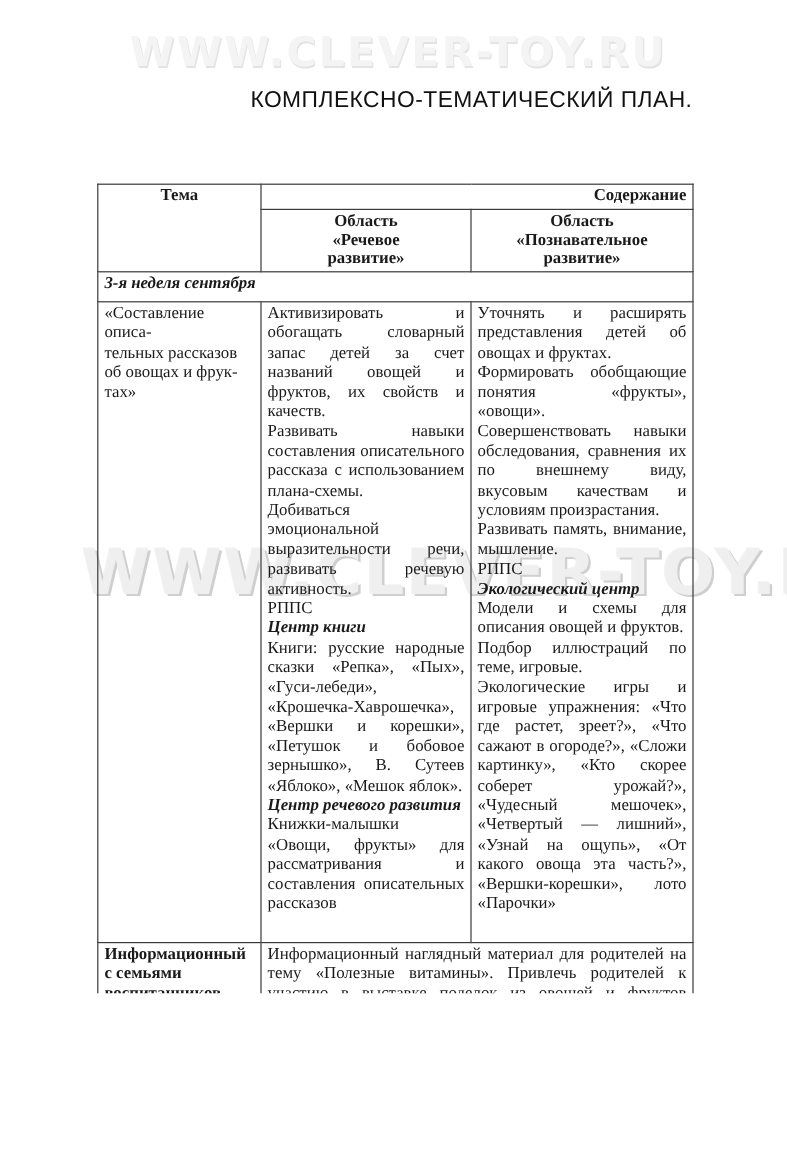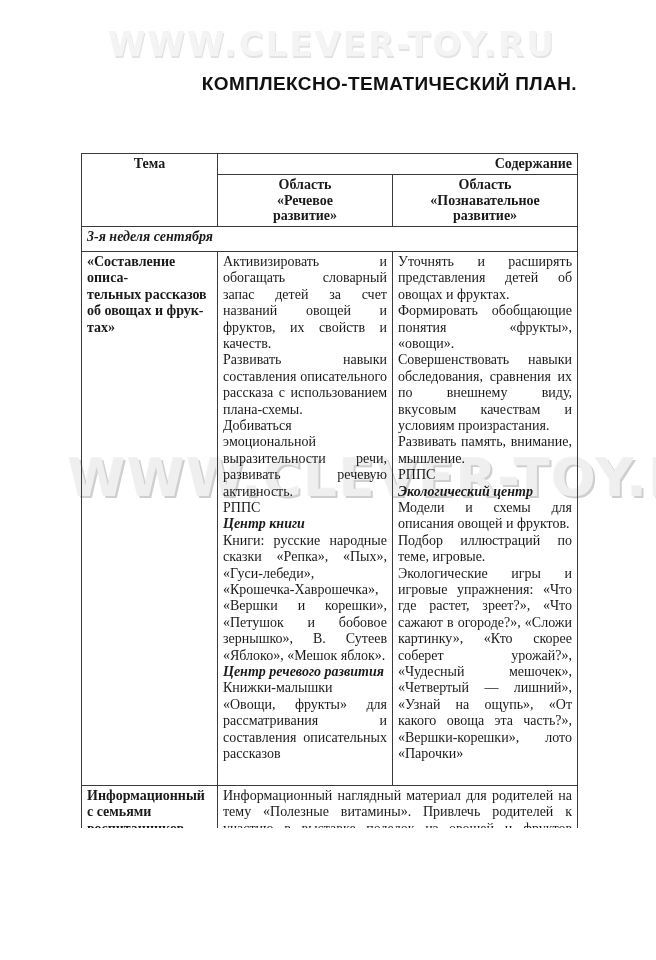--- a/index.html
+++ b/index.html
@@ -31,21 +31,21 @@
   }
   .wm-main{
     top:448px;left:68px;
     font-size:52px;
   }
   
   .doc-title{
     position:absolute;
     top:73px;right:79px;
     font-family:"Liberation Sans", sans-serif;
-    font-weight:700;
+    font-weight:400;
     font-size:19px;
     letter-spacing:.4px;
     color:#111;
     z-index:2;
   }
   
   table.plan{
     position:absolute;
     top:153px;left:81px;
     width:496px;
@@ -63,21 +63,21 @@
     vertical-align:top;
     background:transparent;
   }
   td.hdr-content{height:16px;text-align:right;font-weight:700;}
   td.hdr-theme{text-align:center;vertical-align:middle;font-weight:700;}
   td.hdr-area{
     height:46px;text-align:center;vertical-align:middle;
     font-weight:700;line-height:15.5px;
   }
   td.week-cell{height:20px;font-weight:700;font-style:italic;}
-  td.theme-cell{font-weight:700;}
+  td.theme-cell{font-weight:400;}
   .preline{white-space:pre-line;}
   td.body-cell{height:529px;}
   td.body-cell p, td.family-text p{
     margin:0;
     text-align:justify;
   }
   p.b{font-weight:400;text-align:left;}
   p.bi{font-weight:700;font-style:italic;text-align:center;}
   td.family-label{height:79px;font-weight:700;}
   

